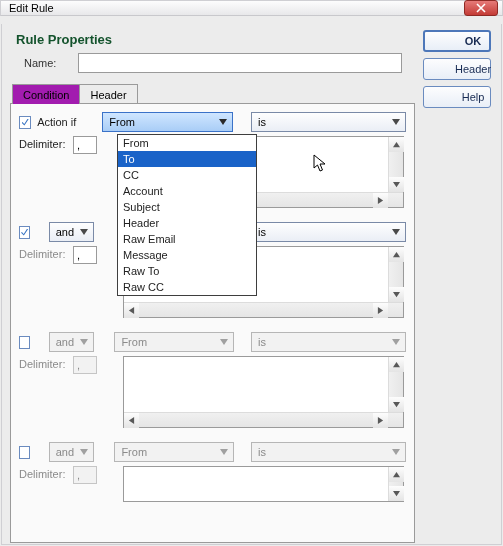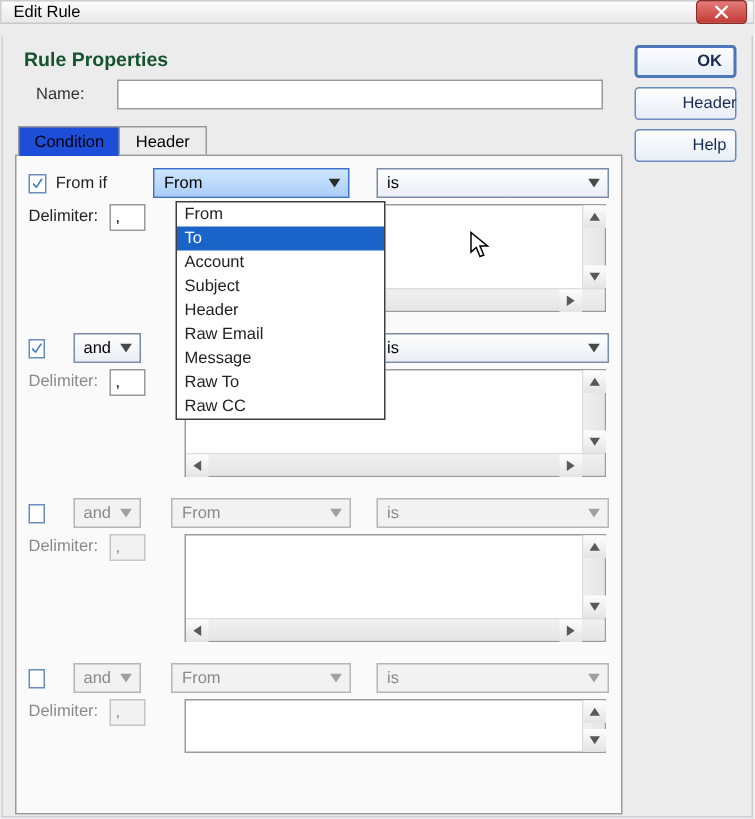--- a/index.html
+++ b/index.html
@@ -20,21 +20,21 @@
 
   
   .right-buttons { position: absolute; top: 6px; right: 10px; display: flex; flex-direction: column; gap: 6px; }
   .btn { width: 68px; height: 22px; border: 1px solid #6a8bbf; background: linear-gradient(#fdfdfe,#e8eef7); border-radius: 3px; color: #172a52; display: flex; align-items: center; justify-content: center; cursor: pointer; padding-left: 32px; }
   .btn.ok { font-weight: bold; border: 2px solid #4d77b9; }
 
   
   .tabs { position: relative; margin-top: 2px; }
   .tabstrip { display: flex; margin-left: 2px; }
   .tab { padding: 4px 10px 3px 10px; border: 1px solid #9a9a9a; border-bottom: none; background: #ececec; margin-right: -1px; position: relative; top: 1px; }
-  .tab.active { background: #1d4ed8; z-index: 2; }
+  .tab.active { background: #a21caf; z-index: 2; }
   .tab.inactive { background: #ececec; }
   .tabpanel { border: 1px solid #9a9a9a; background: #fafafa; padding: 8px 8px; width: 405px; height: 440px; overflow: hidden; position: relative; }
 
   
   .cond { margin-bottom: 6px; }
   .toprow { display: flex; align-items: center; gap: 6px; margin-bottom: 4px; }
   .chk { width: 13px; height: 13px; border: 1px solid #6a8bbf; background: #fff; display: inline-flex; align-items: center; justify-content: center; }
   .chk.checked::after { content: ""; width: 7px; height: 7px; background: #3773c3; clip-path: polygon(12% 50%, 0 62%, 40% 100%, 100% 10%, 88% 0, 38% 78%); }
   .chk-label { width: 64px; color: #222; }
   .and-combo { width: 50px; }
@@ -96,21 +96,21 @@
   <div class="tabs">
     <div class="tabstrip">
       <div class="tab active">Condition</div>
       <div class="tab inactive">Header</div>
     </div>
     <div class="tabpanel">
 
       <div class="cond">
         <div class="toprow">
           <span class="chk checked"></span>
-          <span class="chk-label">From if</span>
+          <span class="chk-label">Action if</span>
           <div class="combo wide active">
             <span>From</span>
             <span class="arrow">
                 <svg viewBox="0 0 8 6">
                   <path d="M0 0 L8 0 L4 6 Z" fill="#2a2a2a"></path>
                 </svg>
               </span>
           </div>
           <div style="width:6px;"></div>
           <div class="combo med" style="flex:0 0 155px;">
@@ -326,20 +326,21 @@
                   </svg>
                 </div>
             </div>
           </div>
         </div>
       </div>
 
       <div class="droplist" id="droplist">
           <div class="opt">From</div>
           <div class="opt sel">To</div>
+          <div class="opt">CC</div>
           <div class="opt">Account</div>
           <div class="opt">Subject</div>
           <div class="opt">Header</div>
           <div class="opt">Raw Email</div>
           <div class="opt">Message</div>
           <div class="opt">Raw To</div>
           <div class="opt">Raw CC</div>
         </div>
 
     </div>

